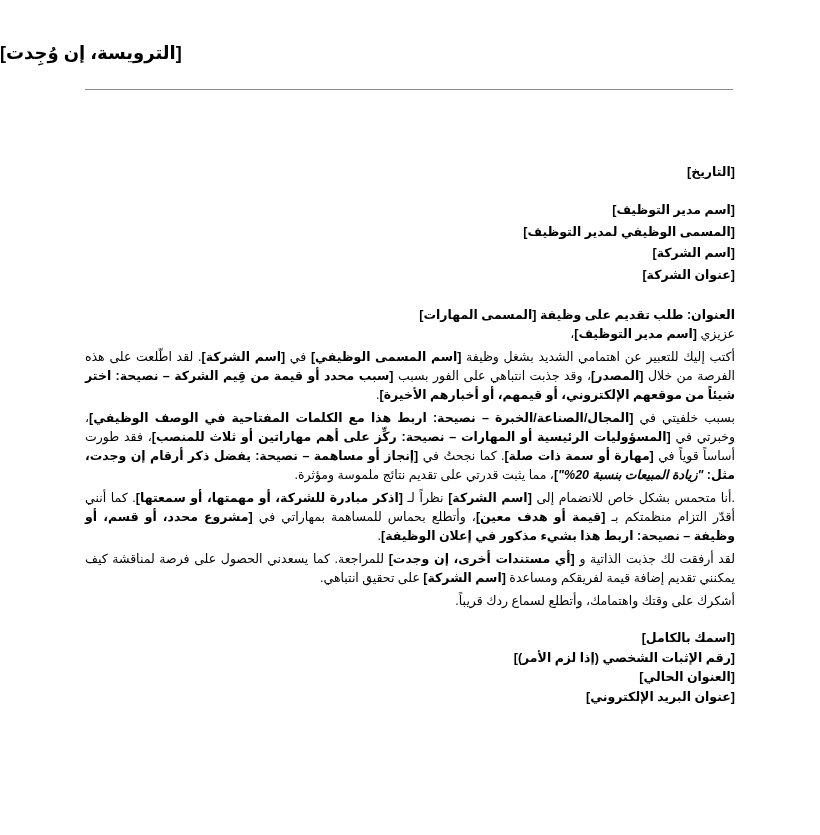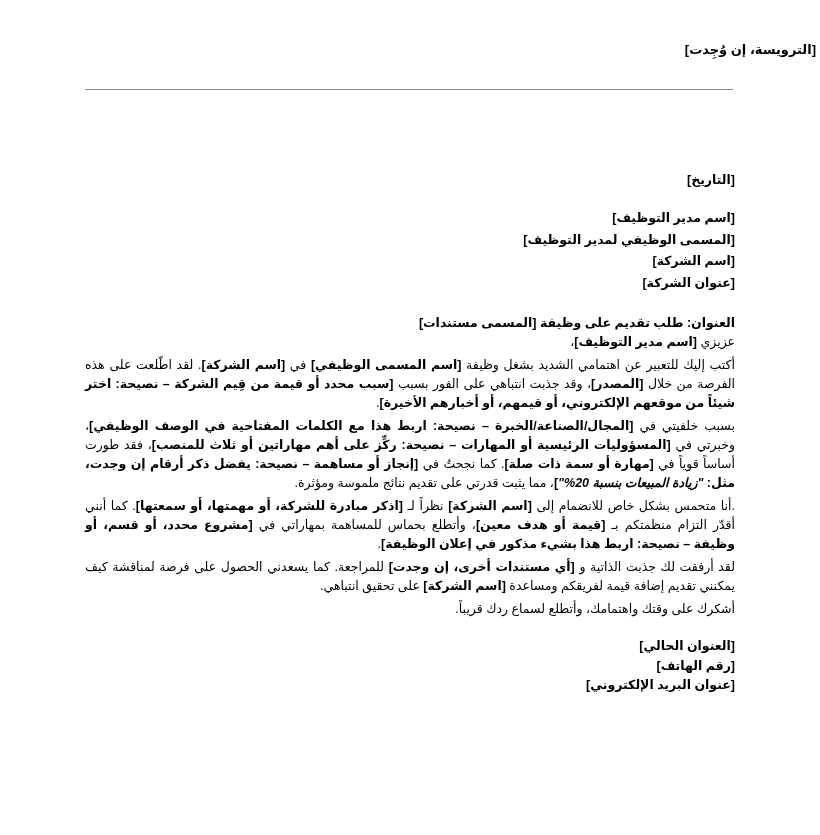--- a/index.html
+++ b/index.html
@@ -3,33 +3,33 @@
   <meta charset="utf-8">
   <style>
     html, body { margin: 0; padding: 0; background: #ffffff; }
     body {
       width: 820px; height: 835px; position: relative; overflow: hidden;
       font-family: "Liberation Sans", "DejaVu Sans", sans-serif;
       color: #000; font-size: 12.5px;
     }
     .page { position: absolute; left: 0; top: 0; width: 820px; height: 835px; }
     .header {
-      position: absolute; top: 42px; left: 0; width: 816px; text-align: right;
-      font-weight: bold; font-size: 13px; direction: rtl;
+      position: absolute; top: 42px; left: 0; width: 816px; text-align: left;
+      font-weight: bold; font-size: 18px; direction: rtl;
     }
     .rule {
       position: absolute; top: 89px; left: 85px; width: 648px; height: 0;
       border-top: 1.5px solid #8a8a8a;
     }
     .body {
       position: absolute; top: 155px; left: 85px; width: 650px;
       direction: rtl; text-align: right; line-height: 19px;
     }
     .line { display: block; font-weight: bold; }
-    .mt-date { margin-top: 16px; }
+    .mt-date { margin-top: 8px; }
     .addr { margin-top: 18px; }
     .addr .line { line-height: 21.5px; }
     .subject { margin-top: 20px; font-weight: bold; }
     .greeting { }
     p { margin: 0; }
     .para { margin-top: 4px; text-align: justify; text-align-last: right; }
     .b { font-weight: bold; }
     .bi { font-weight: bold; font-style: italic; }
     .sig { margin-top: 18px; }
     .sig .line { line-height: 19.5px; }
@@ -45,33 +45,34 @@
   <div class="body">
     <span class="line mt-date">[التاريخ]</span>
 
     <div class="addr">
       <span class="line">[اسم مدير التوظيف]</span>
       <span class="line">[المسمى الوظيفي لمدير التوظيف]</span>
       <span class="line">[اسم الشركة]</span>
       <span class="line">[عنوان الشركة]</span>
     </div>
 
-    <p class="subject">العنوان: طلب تقديم على وظيفة [المسمى مستندات]</p>
+    <p class="subject">العنوان: طلب تقديم على وظيفة [المسمى المهارات]</p>
 
     <p class="greeting"><span>عزيزي </span><span class="b">[اسم مدير التوظيف]</span><span>،</span></p>
 
     <p class="para"><span>أكتب إليك للتعبير عن اهتمامي الشديد بشغل وظيفة </span><span class="b">[اسم المسمى الوظيفي]</span><span> في </span><span class="b">[اسم الشركة]</span><span>. لقد اطّلعت على هذه الفرصة من خلال </span><span class="b">[المصدر]</span><span>، وقد جذبت انتباهي على الفور بسبب </span><span class="b">[سبب محدد أو قيمة من قِيم الشركة – نصيحة: اختر شيئاً من موقعهم الإلكتروني، أو قيمهم، أو أخبارهم الأخيرة]</span><span>.</span></p>
 
     <p class="para"><span>بسبب خلفيتي في </span><span class="b">[المجال/الصناعة/الخبرة – نصيحة: اربط هذا مع الكلمات المفتاحية في الوصف الوظيفي]</span><span>، وخبرتي في </span><span class="b">[المسؤوليات الرئيسية أو المهارات – نصيحة: ركِّز على أهم مهاراتين أو ثلاث للمنصب]</span><span>، فقد طورت أساساً قوياً في </span><span class="b">[مهارة أو سمة ذات صلة]</span><span>. كما نجحتُ في </span><span class="b">[إنجاز أو مساهمة – نصيحة: يفضل ذكر أرقام إن وجدت، مثل: </span><span class="bi">"زيادة المبيعات بنسبة 20%"</span><span class="b">]</span><span>، مما يثبت قدرتي على تقديم نتائج ملموسة ومؤثرة.</span></p>
 
     <p class="para"><span>.أنا متحمس بشكل خاص للانضمام إلى </span><span class="b">[اسم الشركة]</span><span> نظراً لـ </span><span class="b">[اذكر مبادرة للشركة، أو مهمتها، أو سمعتها]</span><span>. كما أنني أقدّر التزام منظمتكم بـ </span><span class="b">[قيمة أو هدف معين]</span><span>، وأتطلع بحماس للمساهمة بمهاراتي في </span><span class="b">[مشروع محدد، أو قسم، أو وظيفة – نصيحة: اربط هذا بشيء مذكور في إعلان الوظيفة]</span><span>.</span></p>
 
     <p class="para"><span>لقد أرفقت لك جذبت الذاتية و </span><span class="b">[أي مستندات أخرى، إن وجدت]</span><span> للمراجعة. كما يسعدني الحصول على فرصة لمناقشة كيف يمكنني تقديم إضافة قيمة لفريقكم ومساعدة </span><span class="b">[اسم الشركة]</span><span> على تحقيق انتباهي.</span></p>
 
     <p class="para">أشكرك على وقتك واهتمامك، وأتطلع لسماع ردك قريباً.</p>
 
     <div class="sig">
+      <span class="line">[اسمك بالكامل]</span>
+      <span class="line">[رقم الإثبات الشخصي (إذا لزم الأمر)]</span>
       <span class="line">[العنوان الحالي]</span>
-      <span class="line">[رقم الهاتف]</span>
       <span class="line">[عنوان البريد الإلكتروني]</span>
     </div>
   </div>
 </div>
 
 </body></html>

